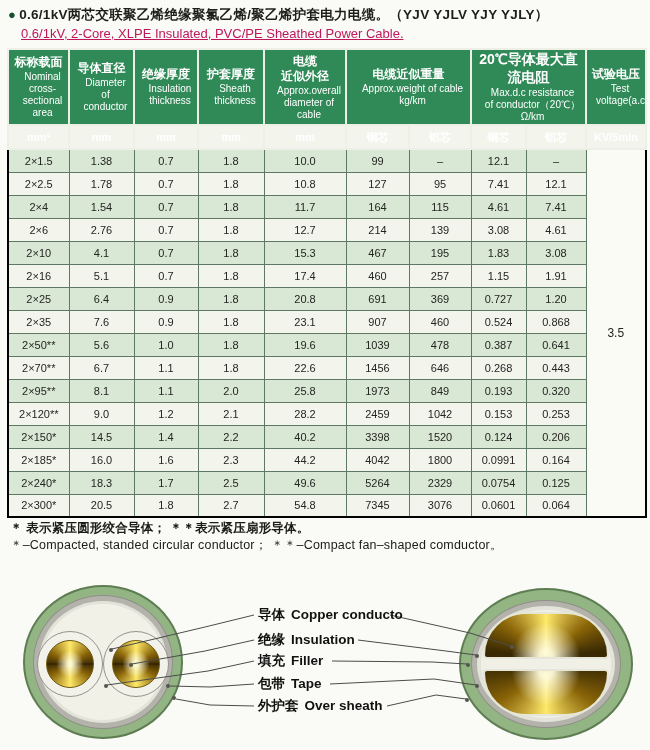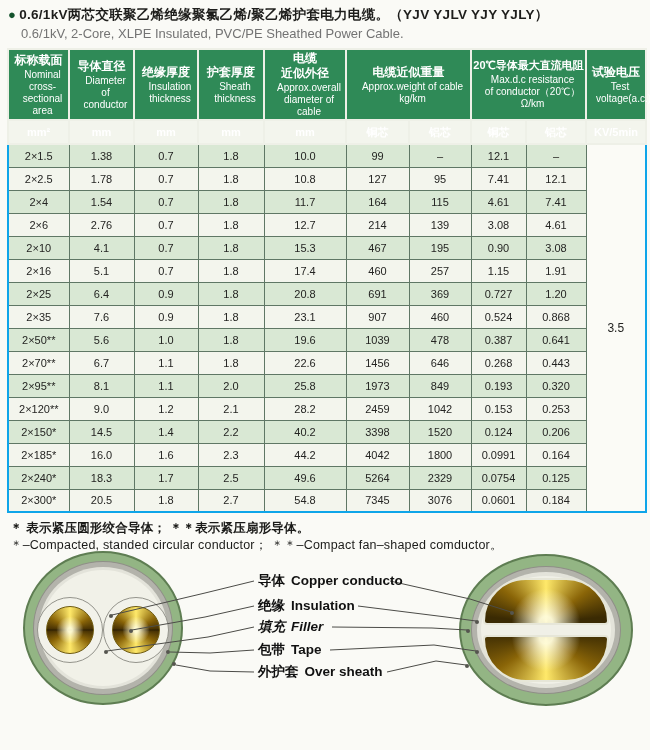--- a/index.html
+++ b/index.html
@@ -4,42 +4,42 @@
 <style>
   * { margin:0; padding:0; box-sizing:border-box; }
   html,body { width:650px; height:750px; }
   body { font-family:"Liberation Sans", sans-serif; background:#fafaf6; color:#1d1d1b; }
   .page { position:relative; width:650px; height:750px; overflow:hidden; background:#fafaf6; }
 
   
   .title-block { position:absolute; top:6px; left:8px; width:630px; }
   .title-zh { font-size:13.5px; font-weight:bold; letter-spacing:.3px; }
   .bullet { color:#14532d; margin-right:3px; font-size:13px; }
-  .title-en { font-size:13px; margin-left:13px; margin-top:2px; color:#737373; }
+  .title-en { font-size:13px; margin-left:13px; margin-top:2px; color:#be185d;text-decoration:underline; }
 
   
   table.spec { position:absolute; top:48px; left:7px; width:638px; border-collapse:collapse; table-layout:fixed; }
-  table.spec { border:2px solid #0ea5e9; }
+  table.spec { border:2px solid #000000; }
   th { background:#2f8a57; color:#fff; border:2px solid #eef0e7; vertical-align:middle; padding:1px; }
   .hzh { display:block; white-space:pre-line; font-size:12px; font-weight:bold; line-height:1.25; }
   .hen { display:block; white-space:pre-line; font-size:10px; font-weight:normal; line-height:1.2; margin-top:1px;padding-left:8px; }
   tr.urow td { background:#2f8a57; color:#fff; font-size:11px; font-weight:bold; text-align:center;
                border:2px solid #eef0e7; height:24px; }
   tbody td { border:1px solid #5f7765; text-align:center; font-size:11px; height:23px; color:#242422; }
   tr.alt td { background:#d9e8d4; }
   tr:not(.alt) td { background:#f3f5ed; }
   td.testcell { background:#fbfbf6 !important; font-size:12px; vertical-align:middle;margin-left:12px; }
 
   
   .fn { position:absolute; left:10px; font-size:12.5px; color:#1b1b19; letter-spacing:.2px; }
   .fn-zh { top:520px; font-weight:bold; }
   .fn-en { top:537px; }
 
   
-  .diagram { position:absolute; top:541px; left:0; width:650px; height:175px; }
+  .diagram { position:absolute; top:575px; left:0; width:650px; height:175px; }
   .cable { position:absolute; }
   .ring { position:absolute; border-radius:50%; }
   .cable-left { left:23px; top:10px; width:160px; height:154px; }
   .cable-right { left:459px; top:13px; width:174px; height:152px; }
   .sheath { inset:0; background:#93b584; border:2px solid #5e7d52; }
   .tapeL { inset:10px; background:#b3b3ab; border:1px solid #8f8f87; }
   .lightL { inset:16px; background:#e3e3da; }
   .fillerL { inset:19px; background:#f1f1e8; }
   .insul { position:absolute; width:66px; height:66px; border-radius:50%; background:#f2f2ea; border:1px solid #94948c; }
   .cond { position:absolute; width:48px; height:48px; border-radius:50%; border:1px solid #6e5a10;
@@ -118,21 +118,21 @@
 近似外径</span>
             <span class="hen">Approx.overall
 diameter of cable</span>
           </th>
         <th colspan="2">
             <span class="hzh">电缆近似重量</span>
             <span class="hen">Approx.weight of cable
 kg/km</span>
           </th>
         <th colspan="2">
-            <span class="hzh" style="font-size:11px">20℃导体最大直流电阻</span>
+            <span class="hzh" style="font-size:14px">20℃导体最大直流电阻</span>
             <span class="hen">Max.d.c resistance
 of conductor（20℃）
 Ω/km</span>
           </th>
         <th>
             <span class="hzh">试验电压</span>
             <span class="hen">Test
 voltage(a.c.)</span>
           </th>
       </tr>
@@ -196,21 +196,21 @@
           <td>4.61</td>
         </tr>
         <tr class="alt">
           <td>2×10</td>
           <td>4.1</td>
           <td>0.7</td>
           <td>1.8</td>
           <td>15.3</td>
           <td>467</td>
           <td>195</td>
-          <td>0.90</td>
+          <td>1.83</td>
           <td>3.08</td>
         </tr>
         <tr>
           <td>2×16</td>
           <td>5.1</td>
           <td>0.7</td>
           <td>1.8</td>
           <td>17.4</td>
           <td>460</td>
           <td>257</td>
@@ -318,21 +318,21 @@
         </tr>
         <tr>
           <td>2×300*</td>
           <td>20.5</td>
           <td>1.8</td>
           <td>2.7</td>
           <td>54.8</td>
           <td>7345</td>
           <td>3076</td>
           <td>0.0601</td>
-          <td>0.184</td>
+          <td>0.064</td>
         </tr>
       </tbody>
   </table>
 
   <div class="fn fn-zh">＊ 表示紧压圆形绞合导体；  ＊＊表示紧压扇形导体。</div>
   <div class="fn fn-en">＊–Compacted, standed circular conductor；  ＊＊–Compact fan–shaped comductor。</div>
 
   <div class="diagram">
 
     <div class="cable cable-left">
@@ -379,18 +379,18 @@
           <circle cx="468" cy="90" r="2"></circle>
         <circle cx="168" cy="111" r="2"></circle>
           <circle cx="477" cy="111" r="2"></circle>
         <circle cx="174" cy="123" r="2"></circle>
           <circle cx="467" cy="125" r="2"></circle>
       </g>
     </svg>
 
     <div class="dlabel" style="left:258px; top:31px;"><span class="zh">导体</span><span>Copper conducto</span></div>
     <div class="dlabel" style="left:258px; top:56px;text-align:right;"><span class="zh">绝缘</span><span>Insulation</span></div>
-    <div class="dlabel" style="left:258px; top:77px;font-style:italic;"><span class="zh">填充</span><span>Filler</span></div>
+    <div class="dlabel" style="left:258px; top:77px;"><span class="zh">填充</span><span>Filler</span></div>
     <div class="dlabel" style="left:258px; top:100px;"><span class="zh">包带</span><span>Tape</span></div>
     <div class="dlabel" style="left:258px; top:122px;"><span class="zh">外护套</span><span>Over sheath</span></div>
   </div>
 
 </div>
 
 </body></html>

